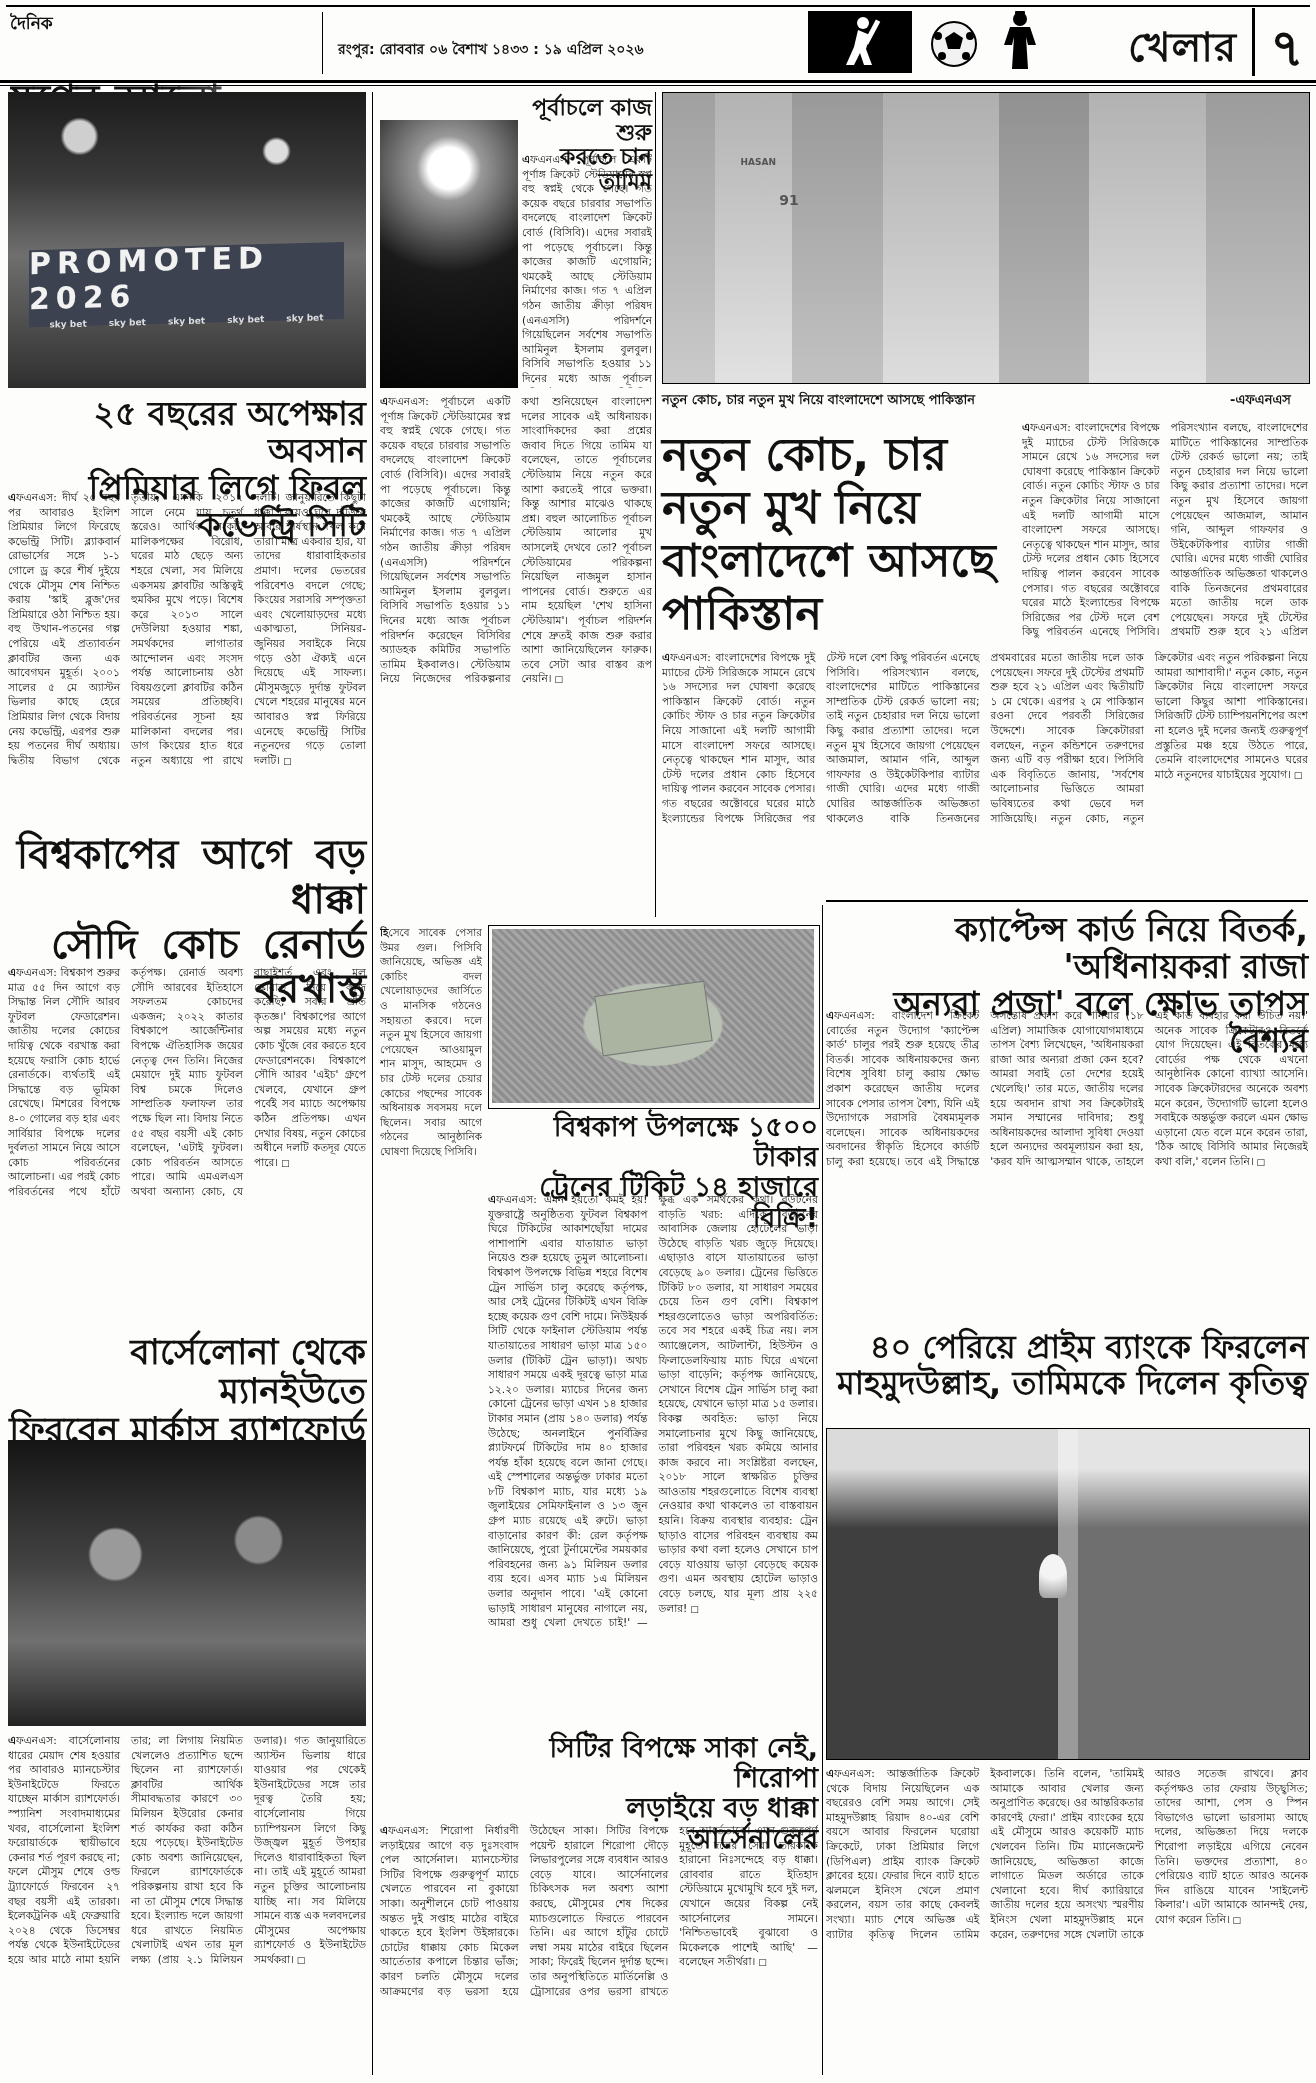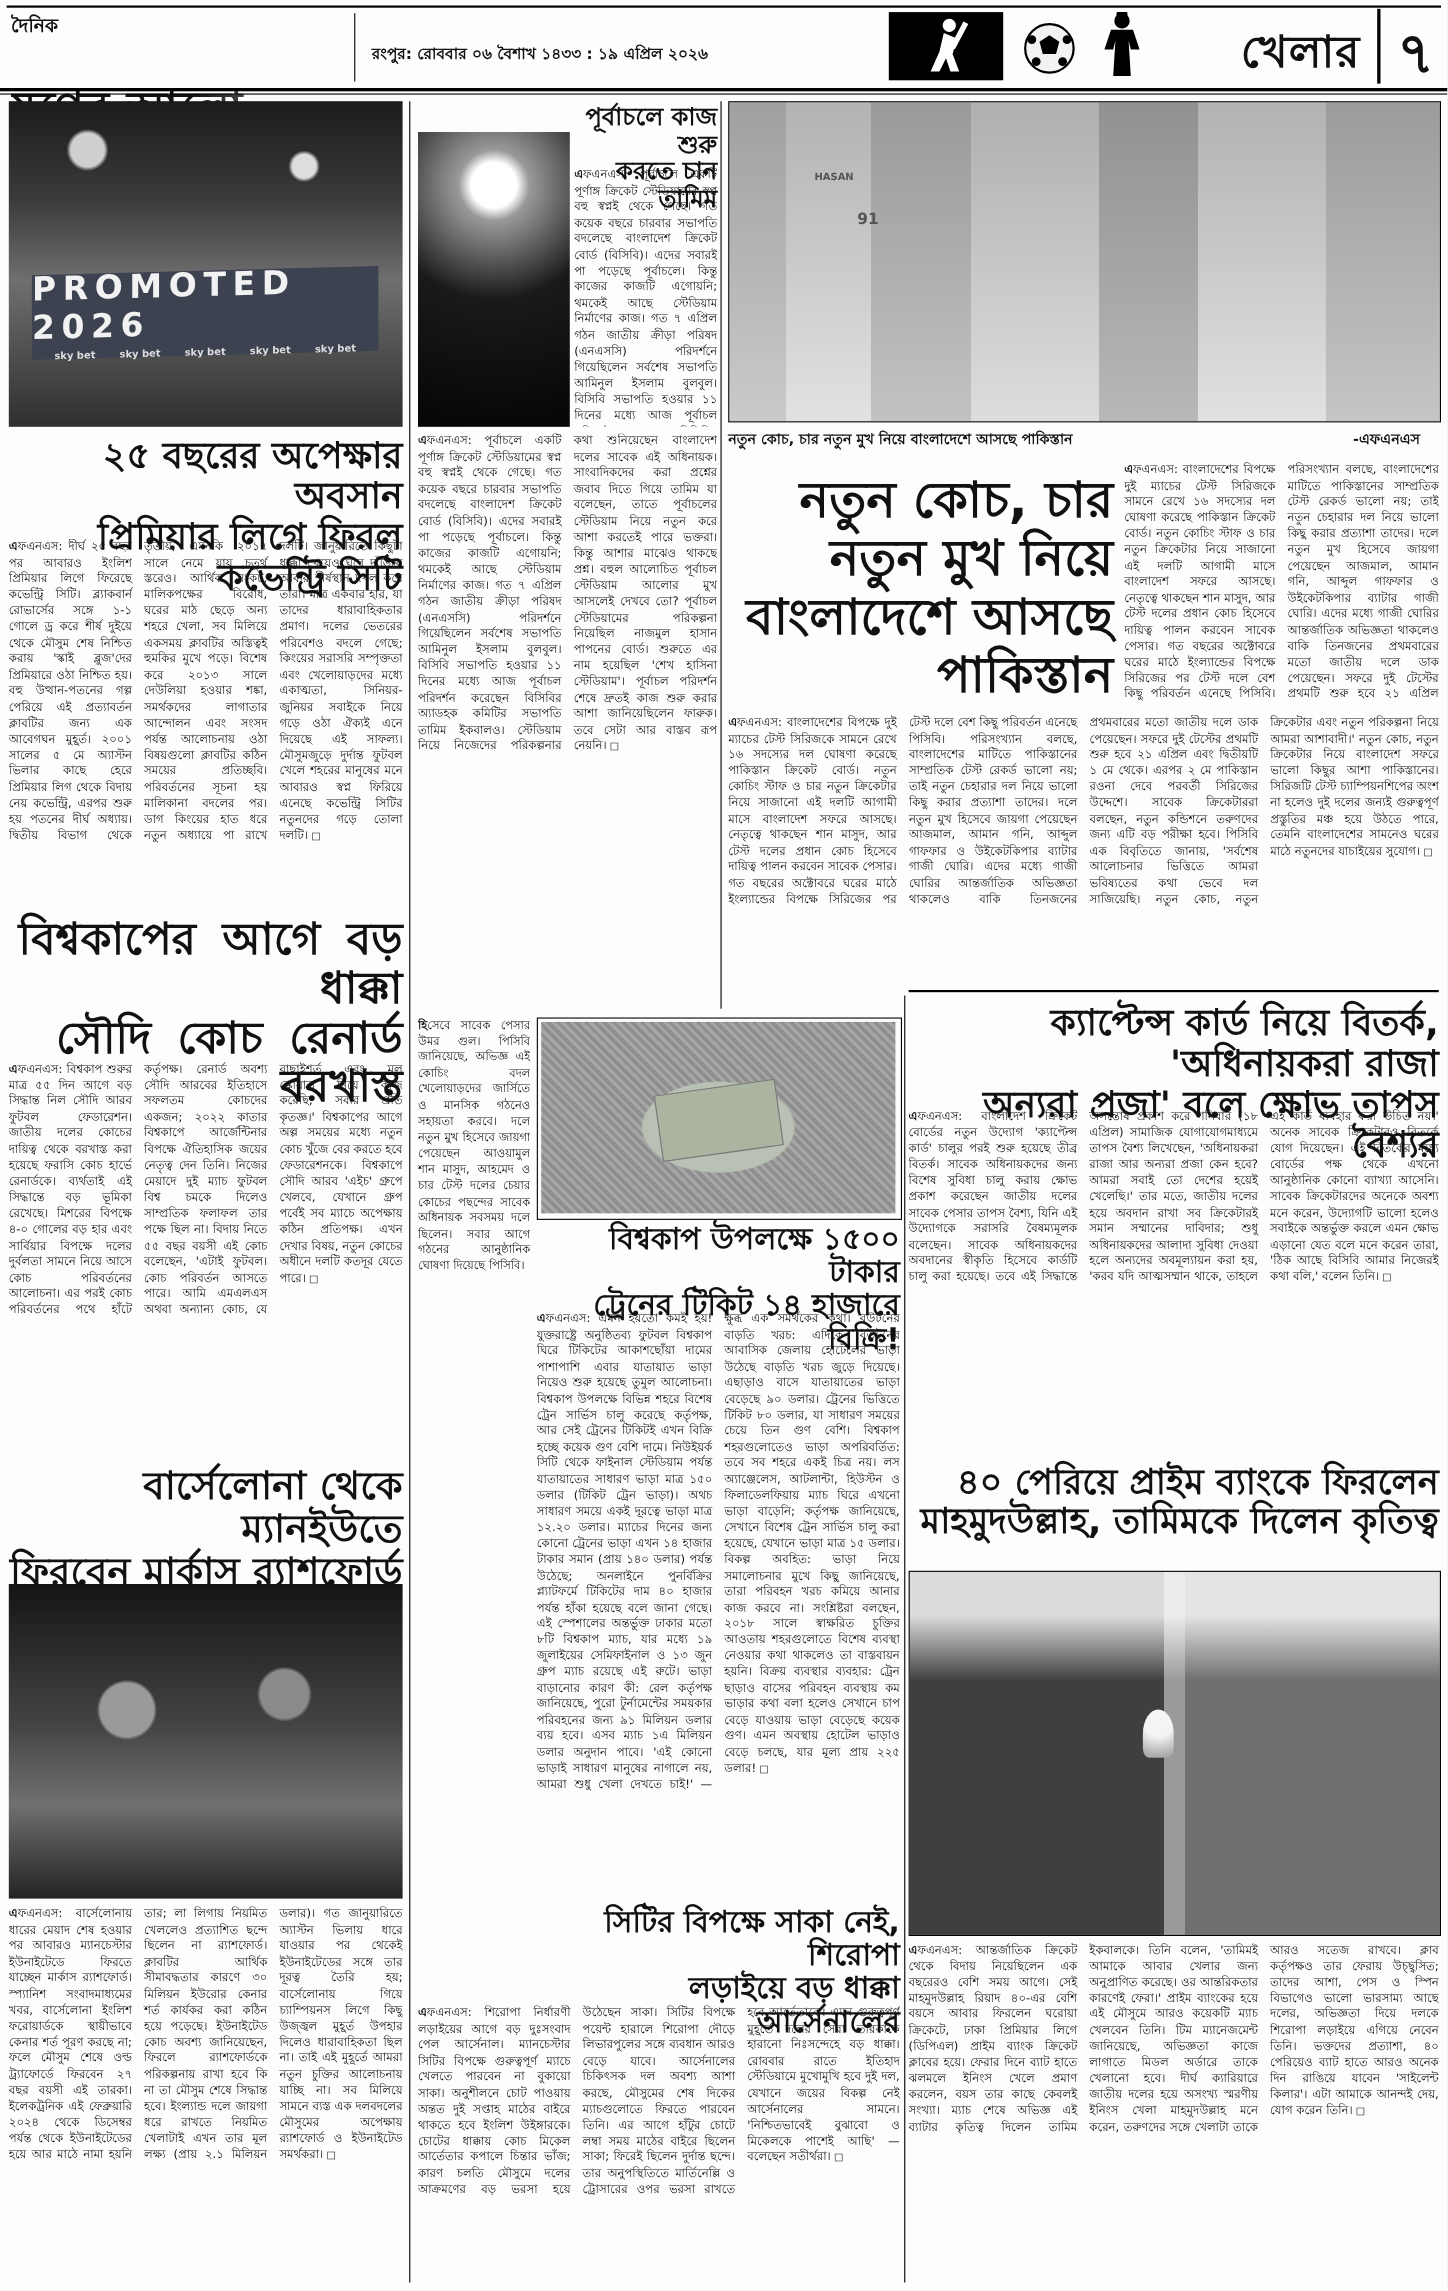--- a/index.html
+++ b/index.html
@@ -179,21 +179,21 @@
     <div>লড়াইয়ে বড় ধাক্কা আর্সেনালের</div>
   </div>
   <div class="bodytxt c3 endmark" style="left:380px;top:1823px;width:438px;height:252px;">এফএনএস: শিরোপা নির্ধারণী লড়াইয়ের আগে বড় দুঃসংবাদ পেল আর্সেনাল। ম্যানচেস্টার সিটির বিপক্ষে গুরুত্বপূর্ণ ম্যাচে খেলতে পারবেন না বুকায়ো সাকা। অনুশীলনে চোট পাওয়ায় অন্তত দুই সপ্তাহ মাঠের বাইরে থাকতে হবে ইংলিশ উইঙ্গারকে। চোটের ধাক্কায় কোচ মিকেল আর্তেতার কপালে চিন্তার ভাঁজ; কারণ চলতি মৌসুমে দলের আক্রমণের বড় ভরসা হয়ে উঠেছেন সাকা। সিটির বিপক্ষে পয়েন্ট হারালে শিরোপা দৌড়ে লিভারপুলের সঙ্গে ব্যবধান আরও বেড়ে যাবে। আর্সেনালের চিকিৎসক দল অবশ্য আশা করছে, মৌসুমের শেষ দিকের ম্যাচগুলোতে ফিরতে পারবেন তিনি। এর আগে হাঁটুর চোটে লম্বা সময় মাঠের বাইরে ছিলেন সাকা; ফিরেই ছিলেন দুর্দান্ত ছন্দে। তার অনুপস্থিতিতে মার্তিনেল্লি ও ট্রোসারের ওপর ভরসা রাখতে হবে আর্তেতাকে। এমন গুরুত্বপূর্ণ মুহূর্তে দলের সেরা তারকাকে হারানো নিঃসন্দেহে বড় ধাক্কা। রোববার রাতে ইতিহাদ স্টেডিয়ামে মুখোমুখি হবে দুই দল, যেখানে জয়ের বিকল্প নেই আর্সেনালের সামনে। 'নিশ্চিতভাবেই বুঝাবো ও মিকেলকে পাশেই আছি' — বলেছেন সতীর্থরা।</div>
 
   <div class="photo ph-pak" style="left:662px;top:92px;width:646px;height:290px;border:1px solid #000;">
     <span class="jersey" style="left:18%;top:34%;font-size:14px;">91</span>
     <span class="jersey" style="left:12%;top:22%;font-size:9px;">HASAN</span>
   </div>
   <div class="caption" style="position:absolute;left:662px;top:390px;width:520px;">নতুন কোচ, চার নতুন মুখ নিয়ে বাংলাদেশে আসছে পাকিস্তান</div>
   <div class="caption" style="position:absolute;left:1230px;top:390px;">-এফএনএস</div>
-  <div class="headline" style="left:662px;top:428px;width:350px;font-size:45px;line-height:1.18;text-align:right;">
+  <div class="headline" style="left:662px;top:428px;width:350px;font-size:45px;line-height:1.18;text-align:left;">
     <div>নতুন কোচ, চার নতুন মুখ নিয়ে</div>
     <div>বাংলাদেশে আসছে পাকিস্তান</div>
   </div>
   <div class="bodytxt c2" style="left:1022px;top:420px;width:286px;height:222px;">এফএনএস: বাংলাদেশের বিপক্ষে দুই ম্যাচের টেস্ট সিরিজকে সামনে রেখে ১৬ সদস্যের দল ঘোষণা করেছে পাকিস্তান ক্রিকেট বোর্ড। নতুন কোচিং স্টাফ ও চার নতুন ক্রিকেটার নিয়ে সাজানো এই দলটি আগামী মাসে বাংলাদেশ সফরে আসছে। নেতৃত্বে থাকছেন শান মাসুদ, আর টেস্ট দলের প্রধান কোচ হিসেবে দায়িত্ব পালন করবেন সাবেক পেসার। গত বছরের অক্টোবরে ঘরের মাঠে ইংল্যান্ডের বিপক্ষে সিরিজের পর টেস্ট দলে বেশ কিছু পরিবর্তন এনেছে পিসিবি। পরিসংখ্যান বলছে, বাংলাদেশের মাটিতে পাকিস্তানের সাম্প্রতিক টেস্ট রেকর্ড ভালো নয়; তাই নতুন চেহারার দল নিয়ে ভালো কিছু করার প্রত্যাশা তাদের। দলে নতুন মুখ হিসেবে জায়গা পেয়েছেন আজমাল, আমান গনি, আব্দুল গাফফার ও উইকেটকিপার ব্যাটার গাজী ঘোরি। এদের মধ্যে গাজী ঘোরির আন্তর্জাতিক অভিজ্ঞতা থাকলেও বাকি তিনজনের প্রথমবারের মতো জাতীয় দলে ডাক পেয়েছেন। সফরে দুই টেস্টের প্রথমটি শুরু হবে ২১ এপ্রিল এবং দ্বিতীয়টি ১ মে থেকে। এরপর ২ মে পাকিস্তান রওনা দেবে পরবর্তী সিরিজের উদ্দেশে। সাবেক ক্রিকেটাররা বলছেন, নতুন কন্ডিশনে তরুণদের জন্য এটি বড় পরীক্ষা হবে। পিসিবি এক বিবৃতিতে জানায়, 'সর্বশেষ আলোচনার ভিত্তিতে আমরা ভবিষ্যতের কথা ভেবে দল সাজিয়েছি। নতুন কোচ, নতুন ক্রিকেটার এবং নতুন পরিকল্পনা নিয়ে আমরা আশাবাদী।' নতুন কোচ, নতুন ক্রিকেটার নিয়ে বাংলাদেশ সফরে ভালো কিছুর আশা পাকিস্তানের। সিরিজটি টেস্ট চ্যাম্পিয়নশিপের অংশ না হলেও দুই দলের জন্যই গুরুত্বপূর্ণ প্রস্তুতির মঞ্চ হয়ে উঠতে পারে, তেমনি বাংলাদেশের সামনেও ঘরের মাঠে নতুনদের যাচাইয়ের সুযোগ।</div>
   <div class="bodytxt c4 endmark" style="left:662px;top:650px;width:646px;height:242px;">এফএনএস: বাংলাদেশের বিপক্ষে দুই ম্যাচের টেস্ট সিরিজকে সামনে রেখে ১৬ সদস্যের দল ঘোষণা করেছে পাকিস্তান ক্রিকেট বোর্ড। নতুন কোচিং স্টাফ ও চার নতুন ক্রিকেটার নিয়ে সাজানো এই দলটি আগামী মাসে বাংলাদেশ সফরে আসছে। নেতৃত্বে থাকছেন শান মাসুদ, আর টেস্ট দলের প্রধান কোচ হিসেবে দায়িত্ব পালন করবেন সাবেক পেসার। গত বছরের অক্টোবরে ঘরের মাঠে ইংল্যান্ডের বিপক্ষে সিরিজের পর টেস্ট দলে বেশ কিছু পরিবর্তন এনেছে পিসিবি। পরিসংখ্যান বলছে, বাংলাদেশের মাটিতে পাকিস্তানের সাম্প্রতিক টেস্ট রেকর্ড ভালো নয়; তাই নতুন চেহারার দল নিয়ে ভালো কিছু করার প্রত্যাশা তাদের। দলে নতুন মুখ হিসেবে জায়গা পেয়েছেন আজমাল, আমান গনি, আব্দুল গাফফার ও উইকেটকিপার ব্যাটার গাজী ঘোরি। এদের মধ্যে গাজী ঘোরির আন্তর্জাতিক অভিজ্ঞতা থাকলেও বাকি তিনজনের প্রথমবারের মতো জাতীয় দলে ডাক পেয়েছেন। সফরে দুই টেস্টের প্রথমটি শুরু হবে ২১ এপ্রিল এবং দ্বিতীয়টি ১ মে থেকে। এরপর ২ মে পাকিস্তান রওনা দেবে পরবর্তী সিরিজের উদ্দেশে। সাবেক ক্রিকেটাররা বলছেন, নতুন কন্ডিশনে তরুণদের জন্য এটি বড় পরীক্ষা হবে। পিসিবি এক বিবৃতিতে জানায়, 'সর্বশেষ আলোচনার ভিত্তিতে আমরা ভবিষ্যতের কথা ভেবে দল সাজিয়েছি। নতুন কোচ, নতুন ক্রিকেটার এবং নতুন পরিকল্পনা নিয়ে আমরা আশাবাদী।' নতুন কোচ, নতুন ক্রিকেটার নিয়ে বাংলাদেশ সফরে ভালো কিছুর আশা পাকিস্তানের। সিরিজটি টেস্ট চ্যাম্পিয়নশিপের অংশ না হলেও দুই দলের জন্যই গুরুত্বপূর্ণ প্রস্তুতির মঞ্চ হয়ে উঠতে পারে, তেমনি বাংলাদেশের সামনেও ঘরের মাঠে নতুনদের যাচাইয়ের সুযোগ।</div>
 
   <div class="headline" style="left:826px;top:912px;width:482px;font-size:33px;">
     <div>ক্যাপ্টেন্স কার্ড নিয়ে বিতর্ক, 'অধিনায়করা রাজা</div>
     <div>অন্যরা প্রজা' বলে ক্ষোভ তাপস বৈশ্যর</div>
   </div>

